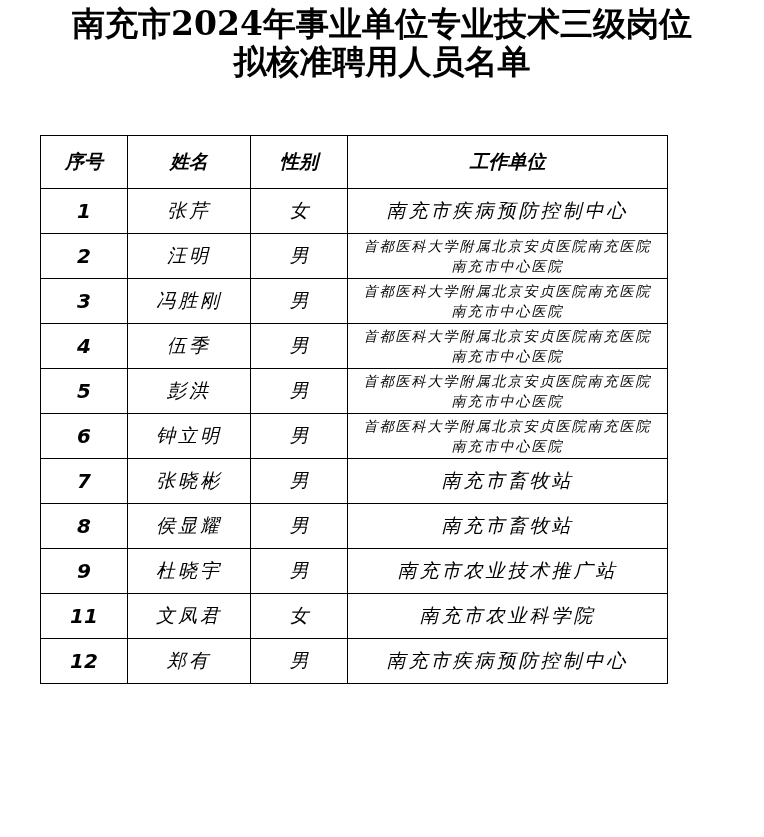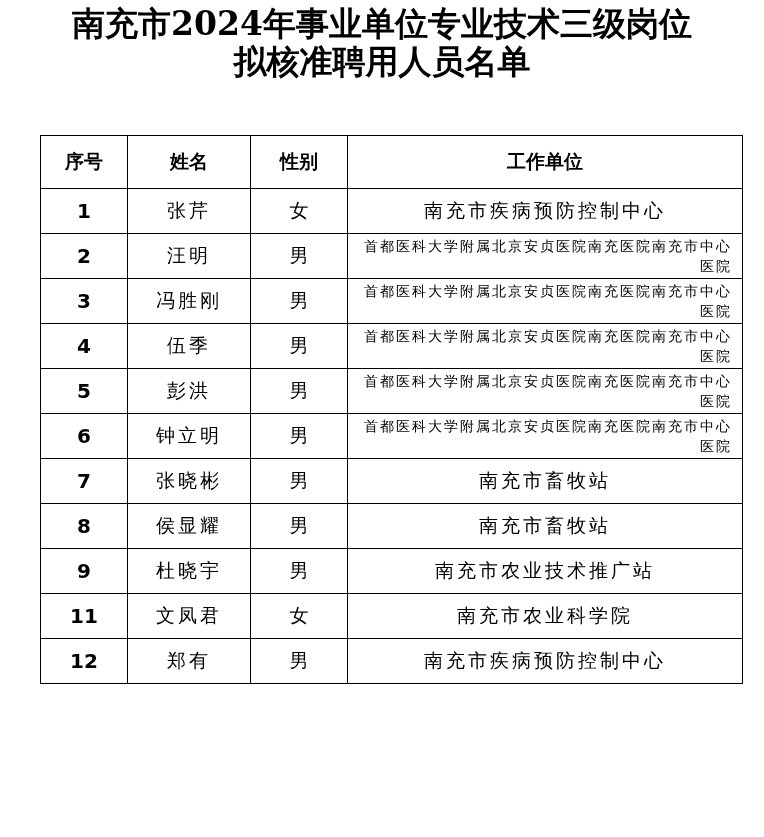--- a/index.html
+++ b/index.html
@@ -1,29 +1,29 @@
 <!DOCTYPE html>
 <html><head>
 <meta charset="utf-8">
 <style>
   html,body{margin:0;padding:0;background:#fff;}
   body{width:764px;height:837px;position:relative;overflow:hidden;font-family:"DejaVu Serif","Liberation Serif",serif;color:#000;}
   .title{position:absolute;left:0;width:764px;text-align:center;font-family:"DejaVu Serif",serif;font-weight:bold;font-size:33px;letter-spacing:0px;line-height:40px;}
   .t1{top:4px;}
   .t2{top:42px;}
-  table{position:absolute;left:40px;top:135px;border-collapse:collapse;width:703px;}
+  table{position:absolute;left:40px;top:135px;border-collapse:collapse;width:628px;font-style:italic;}
   td,th{border:1.5px solid #000;text-align:center;vertical-align:middle;padding:0;}
   th{height:52px;font-family:"DejaVu Sans",sans-serif;font-weight:bold;font-size:19px;}
   td{height:44px;}
   .c1{width:86px;} .c2{width:122px;} .c3{width:96px;}
   .num{font-family:"DejaVu Sans",sans-serif;font-weight:bold;font-size:20px;}
   .name{font-size:19px;letter-spacing:3px;}
   .sex{font-size:19px;}
   .unit{font-size:19px;letter-spacing:3px;}
-  .unit.small{font-size:14px;letter-spacing:2px;line-height:20px;padding:0 10px;text-align:right;}
+  .unit.small{font-size:14px;letter-spacing:2px;line-height:20px;padding:0 10px;}
 </style>
 </head>
 <body>
 
 <div class="title t1">南充市2024年事业单位专业技术三级岗位</div>
 <div class="title t2">拟核准聘用人员名单</div>
 
 <table>
   <thead>
     <tr>

